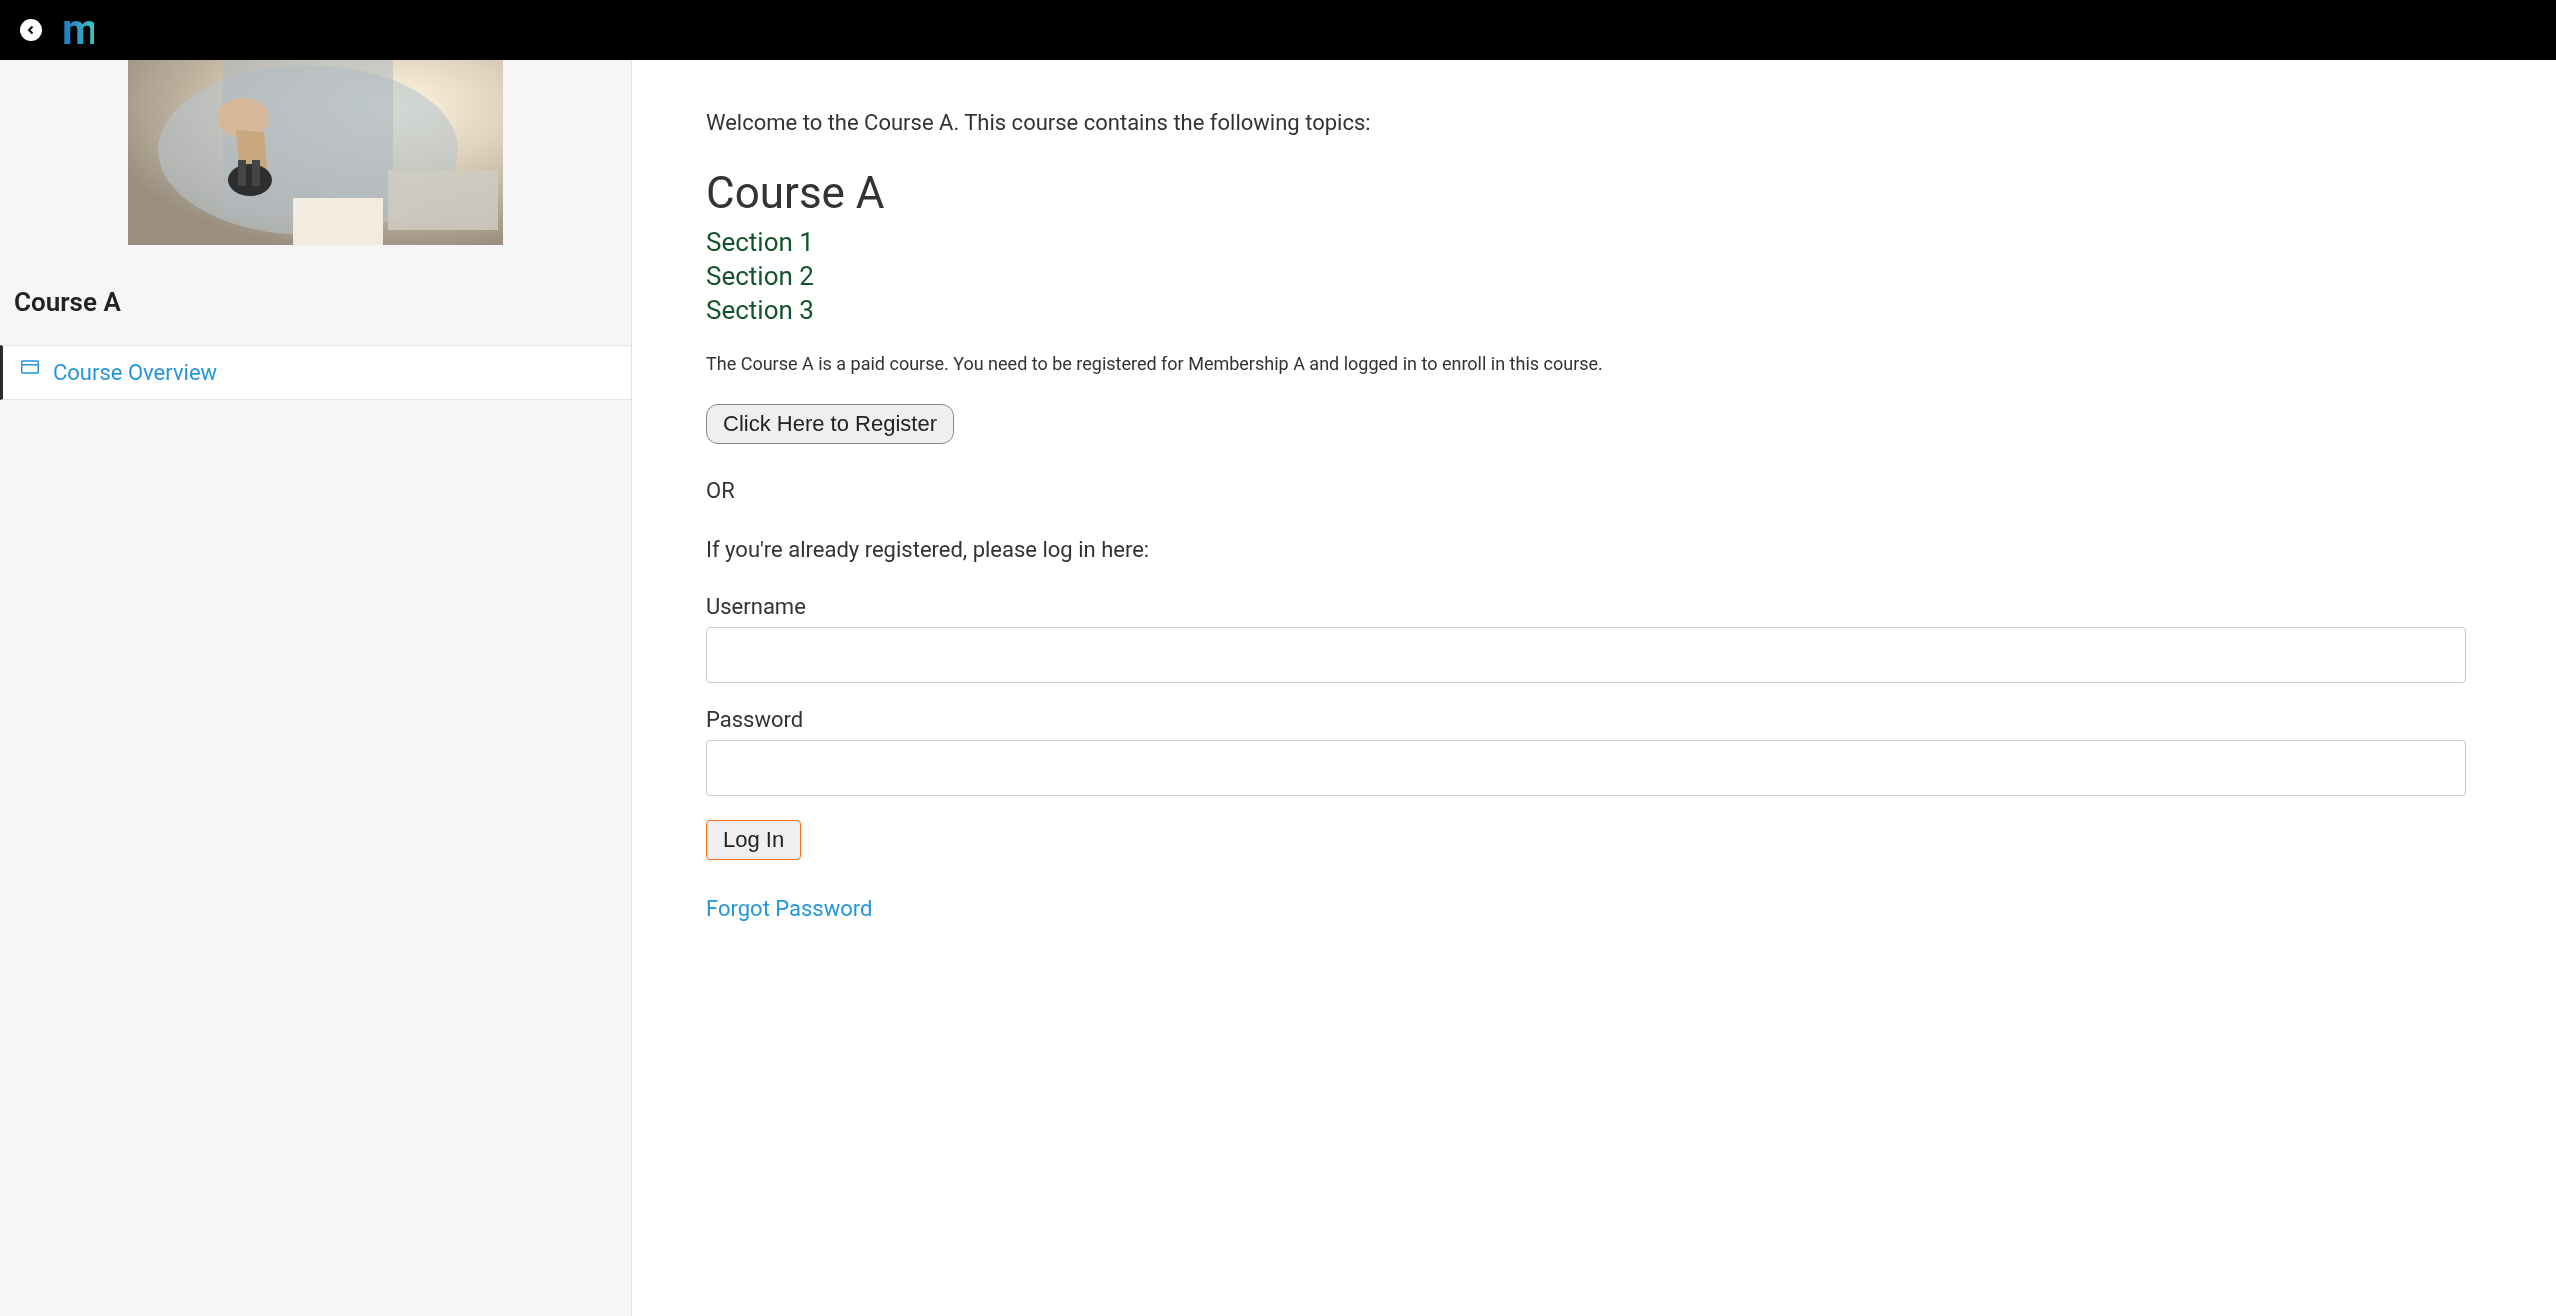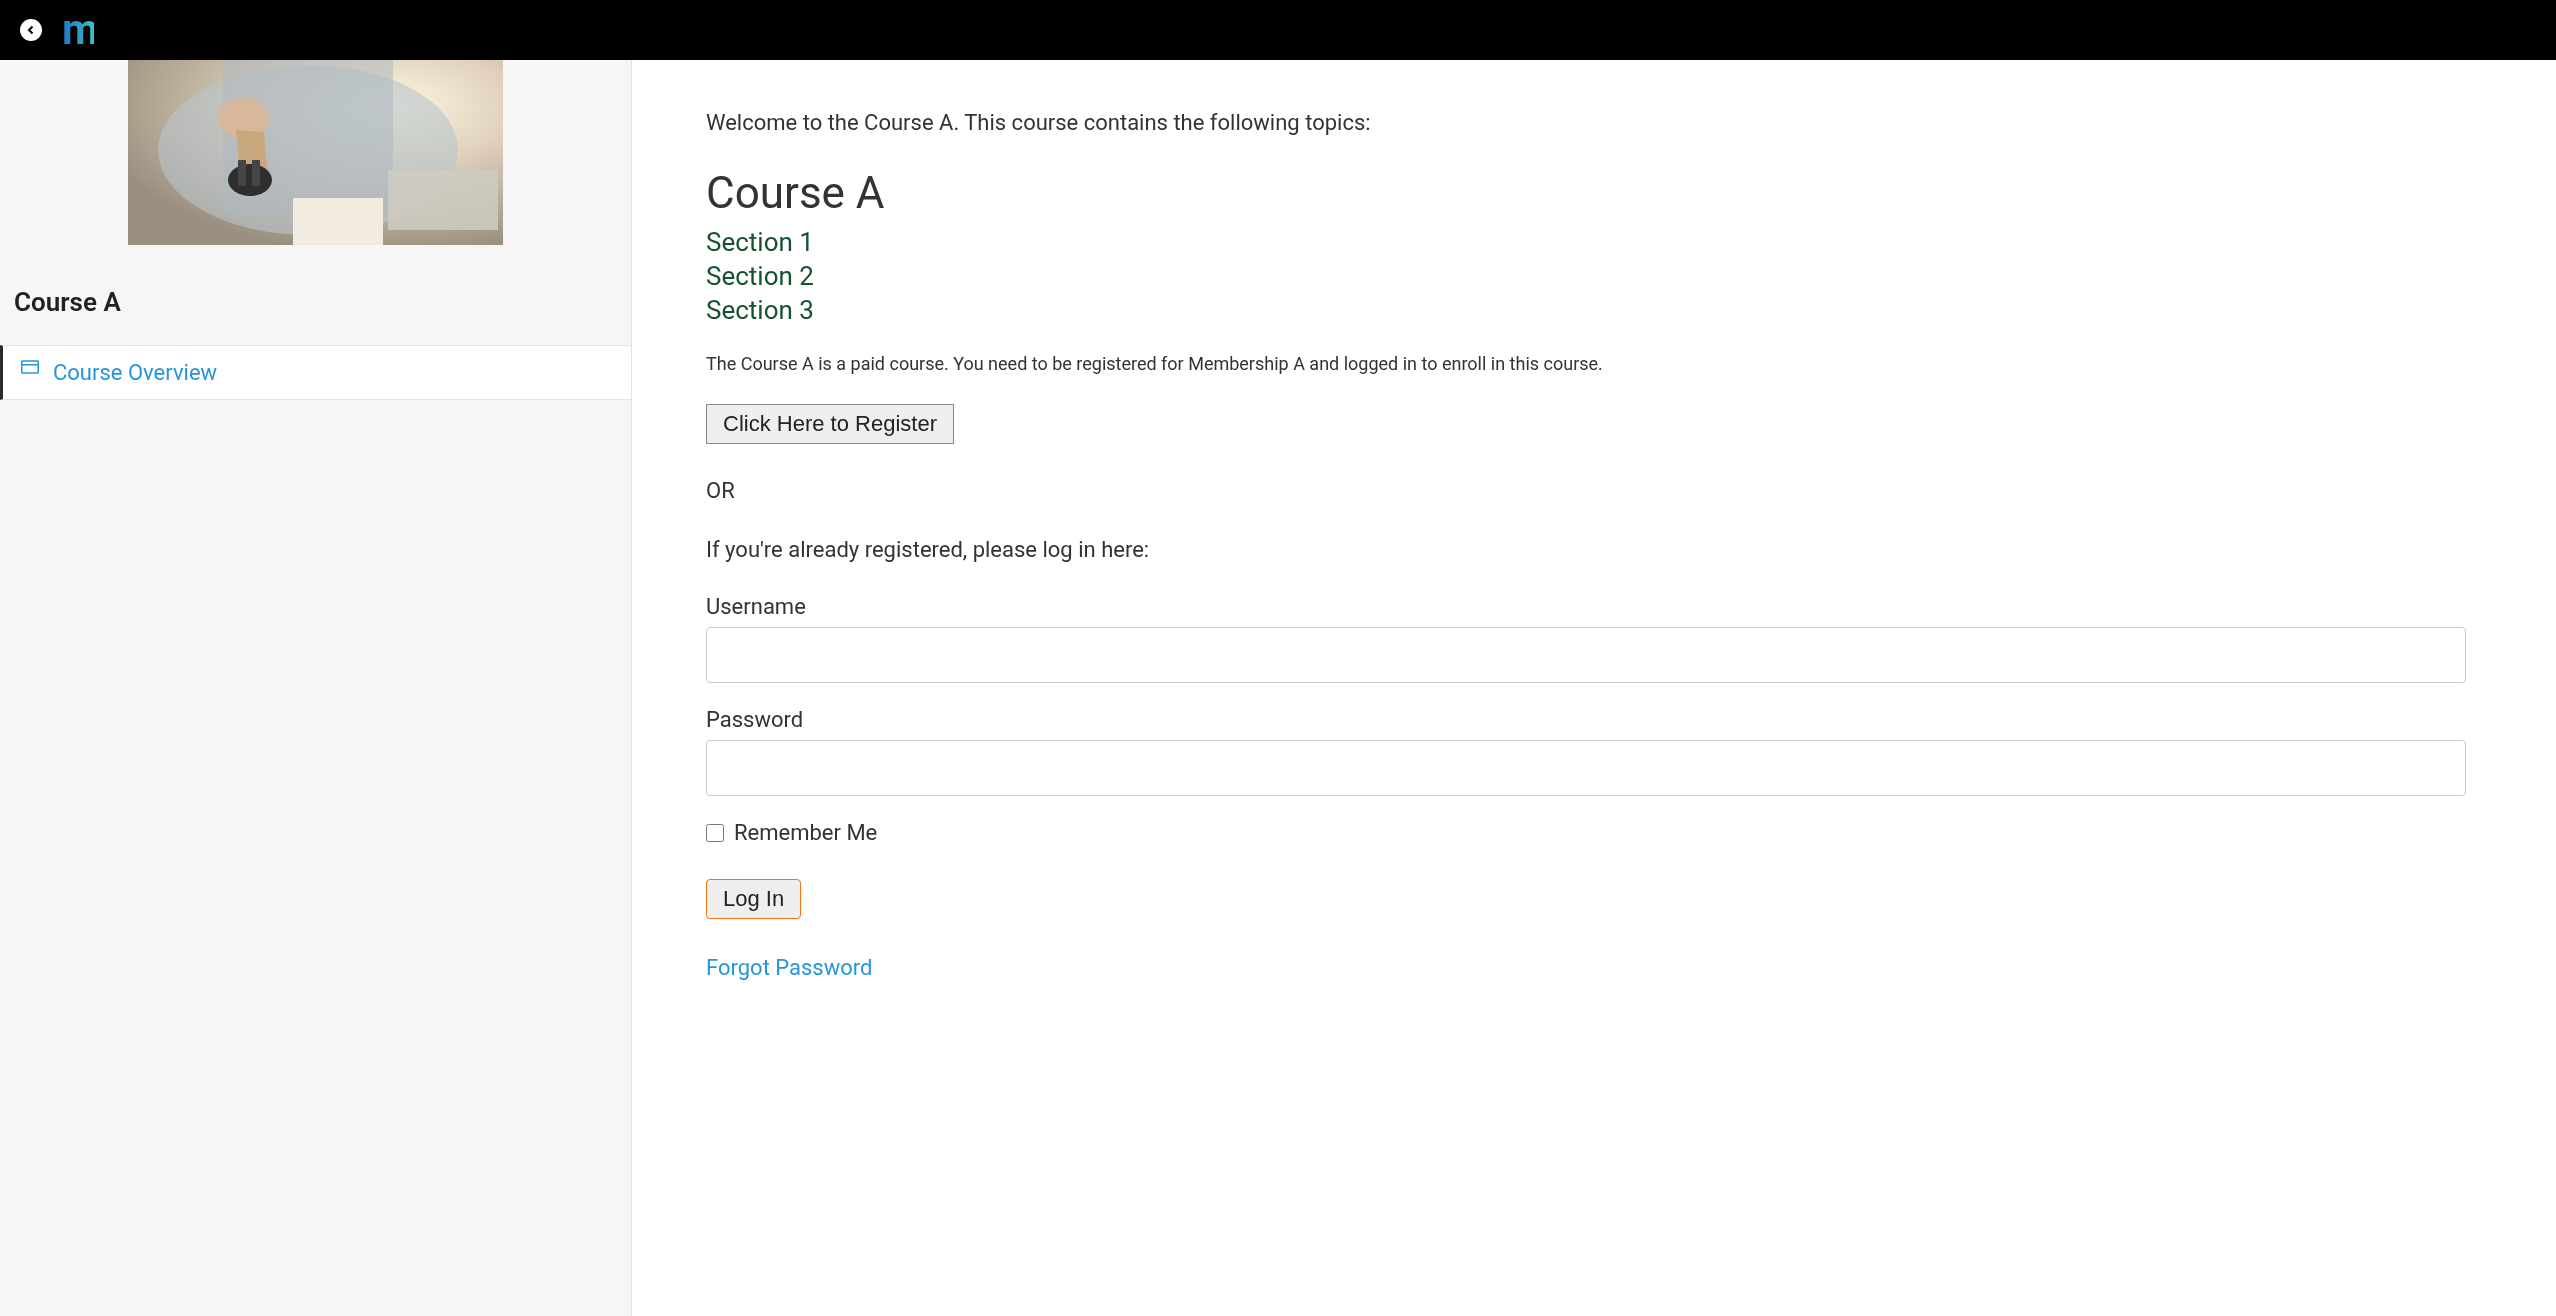--- a/index.html
+++ b/index.html
@@ -108,21 +108,21 @@
     }
     .paid-text {
       color: #333;
       font-size: 18px;
       margin-top: 28px;
       margin-bottom: 30px;
     }
     .register-btn {
       background: #efefef;
       border: 1px solid #888;
-      border-radius: 0;
+      border-radius: 12px;
       padding: 6px 16px;
       font-size: 22px;
       color: #222;
       cursor: pointer;
     }
     .or-text {
       color: #333;
       font-size: 22px;
       margin: 34px 0;
     }
@@ -234,22 +234,18 @@
     <p class="or-text">OR</p>
 
     <p class="login-prompt">If you're already registered, please log in here:</p>
 
     <label class="field-label">Username</label>
     <input type="text" class="text-input" value="" style="">
 
     <label class="field-label">Password</label>
     <input type="password" class="text-input" value="" style="">
 
-    <div class="remember-row">
-      <input type="checkbox" id="rm" style="">
-      <label for="rm">Remember Me</label>
-    </div>
 
     <button class="login-btn">Log In</button>
     <br>
     <a class="forgot-link">Forgot Password</a>
   </main>
 </div>
 
 </body></html>

